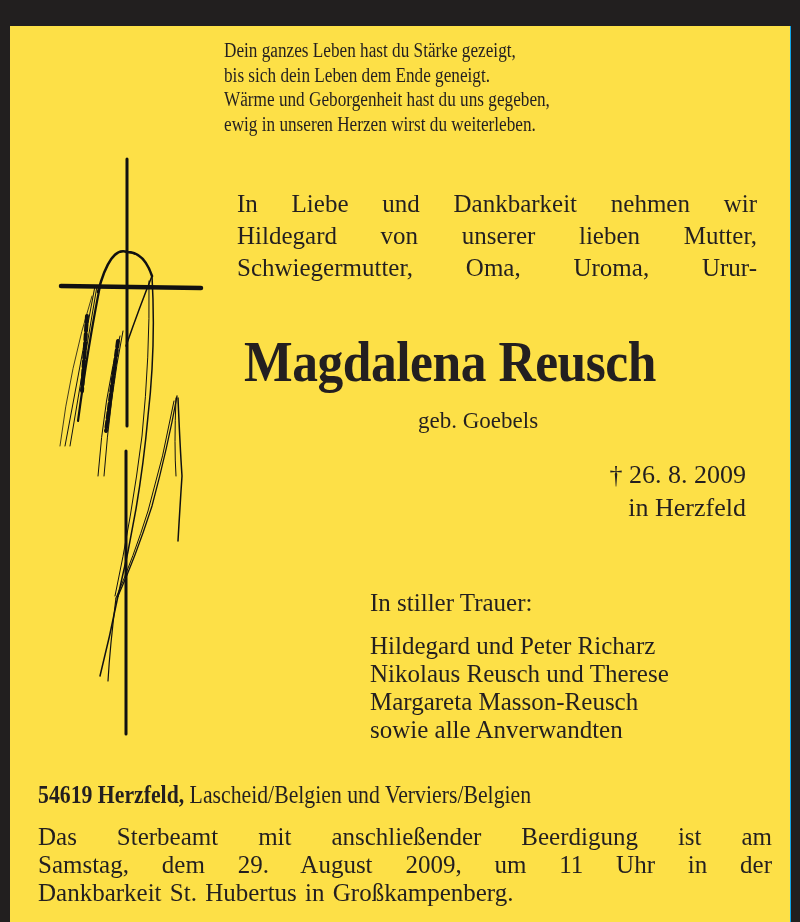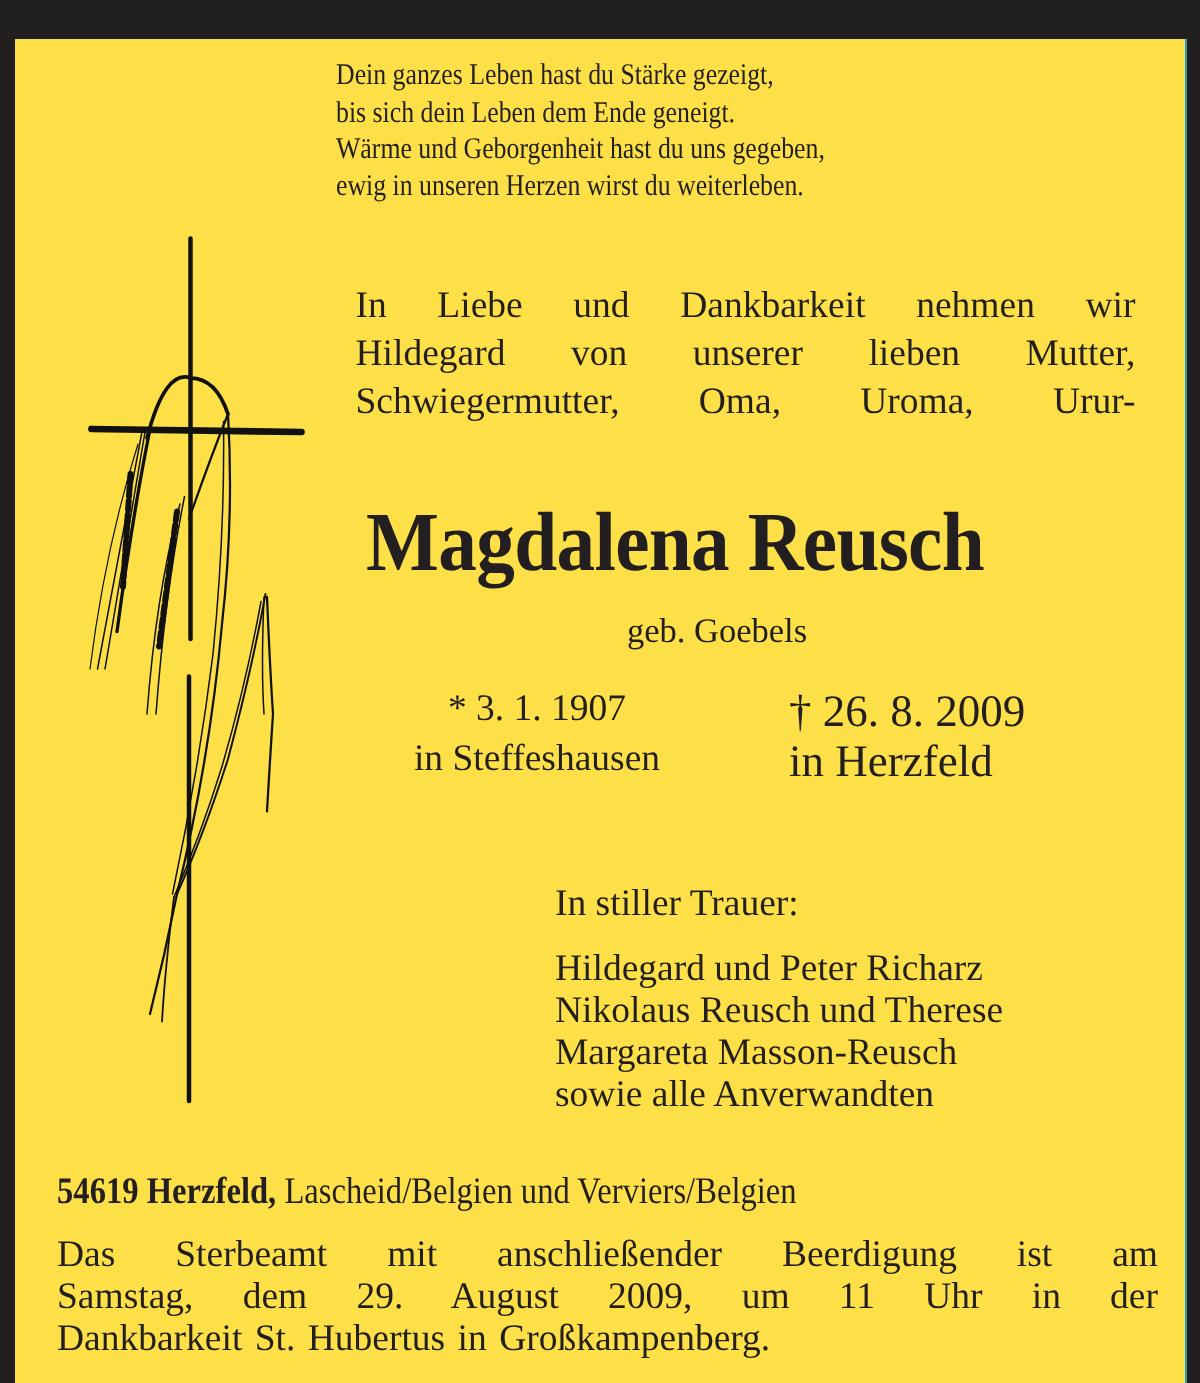--- a/index.html
+++ b/index.html
@@ -7,21 +7,21 @@
   .card { position:absolute; left:10px; top:26px; width:780px; height:901px; background:#fde047; border-right:1px solid #0ea5e9; border-bottom:1px solid #888; }
   .t { position:absolute; font-family:"Liberation Serif","DejaVu Serif",serif; color:#231f20; white-space:nowrap; }
   .poem { left:224px; top:22px; font-size:20px; line-height:24.5px; transform:scaleX(0.86); transform-origin:left top; }
   .poem div { white-space:nowrap; }
   .intro { left:228px; top:170px; width:520px; font-size:25px; line-height:32px; }
   .intro div { text-align:justify; text-align-last:justify; }
   .intro div.last { text-align-last:left; }
   .name { left:236px; top:314px; font-size:56px; font-weight:bold; letter-spacing:-0.5px; transform:scaleX(0.92); transform-origin:left top; }
   .nee { left:410px; top:390px; font-size:23px; }
   .birth { left:240px; top:440px; width:240px; text-align:center; font-size:25px; line-height:33px; }
-  .death { left:520px; top:440px; width:220px; text-align:left; font-size:30px; line-height:33px; }
+  .death { left:520px; top:440px; width:220px; text-align:right; font-size:26px; line-height:33px; }
   .mourn-h { left:360px; top:573px; font-size:25px; }
   .mourners { left:360px; top:616px; font-size:25px; line-height:28px; }
   .addr { left:30px; top:762px; font-size:25px; transform:scaleX(0.87); transform-origin:left top; }
   .addr b { font-weight:bold; }
   .funeral { left:30px; top:805px; width:730px; font-size:25px; line-height:28px; }
   .funeral div { text-align:justify; text-align-last:justify; word-spacing:2px; }
   .funeral div.last { text-align-last:left; }
   .illus { position:absolute; left:40px; top:130px; }
 </style>
 </head>
@@ -73,24 +73,20 @@
 
   <div class="t intro" style="left:227px;top:162px;">
     <div>In Liebe und Dankbarkeit nehmen wir</div>
     <div>Hildegard von unserer lieben Mutter,</div>
     <div>Schwiegermutter, Oma, Uroma, Urur-</div>
   </div>
 
   <div class="t name" style="left:234px;top:304px;">Magdalena Reusch</div>
   <div class="t nee" style="left:408px;top:382px;">geb. Goebels</div>
 
-  <div class="t birth" style="left:228px;top:430px;">
-    <div>* 3. 1. 1907</div>
-    <div>in Steffeshausen</div>
-  </div>
   <div class="t death" style="left:516px;top:432px;">
     <div>† 26. 8. 2009</div>
     <div>in Herzfeld</div>
   </div>
 
   <div class="t mourners" style="left:360px;top:606px;">
     <div>Hildegard und Peter Richarz</div>
     <div>Nikolaus Reusch und Therese</div>
     <div>Margareta Masson-Reusch</div>
     <div>sowie alle Anverwandten</div>

